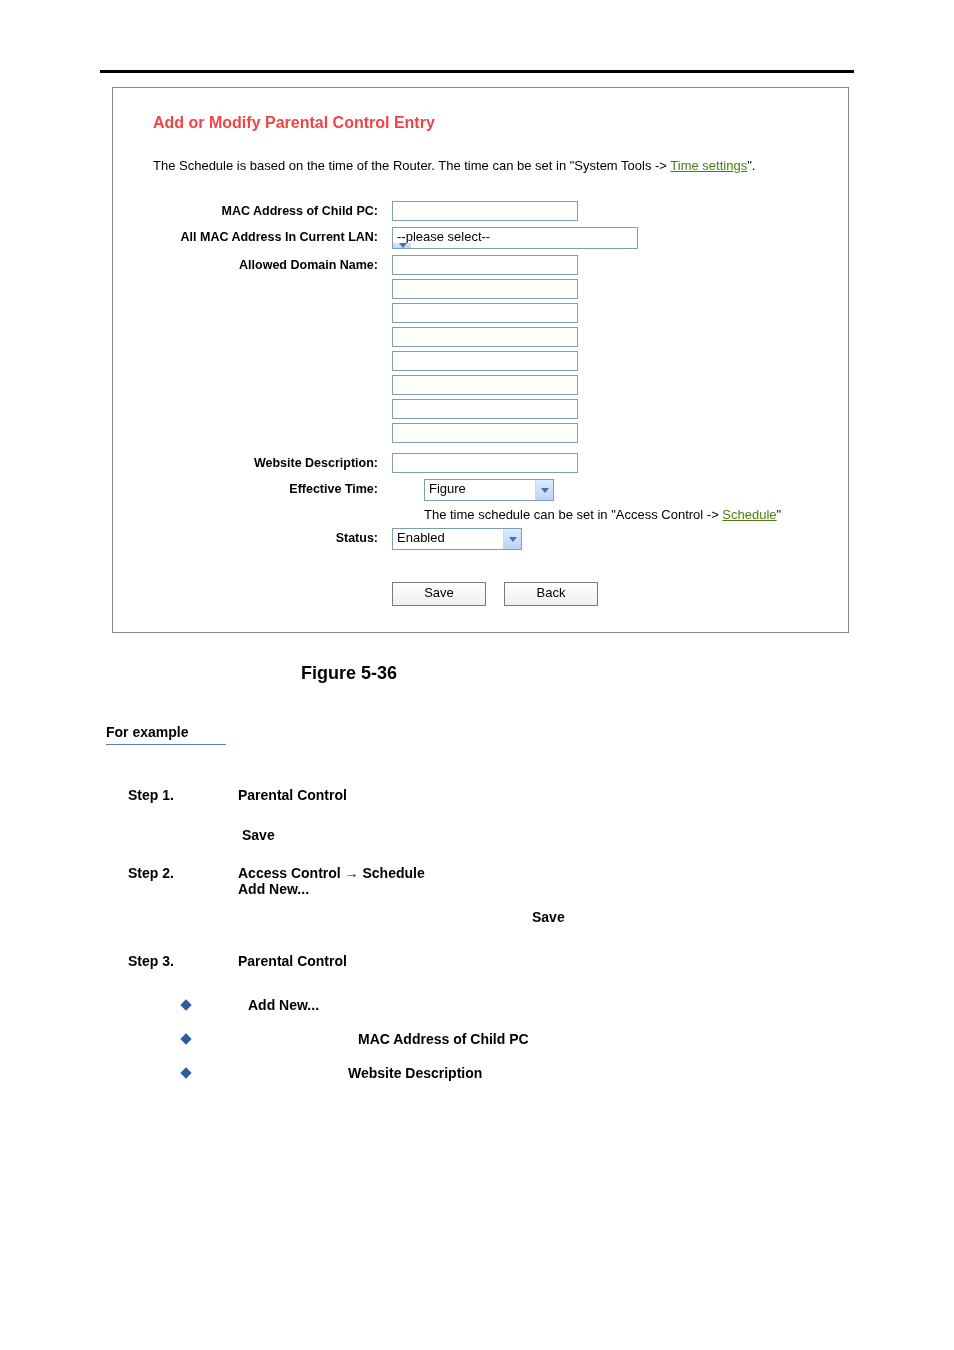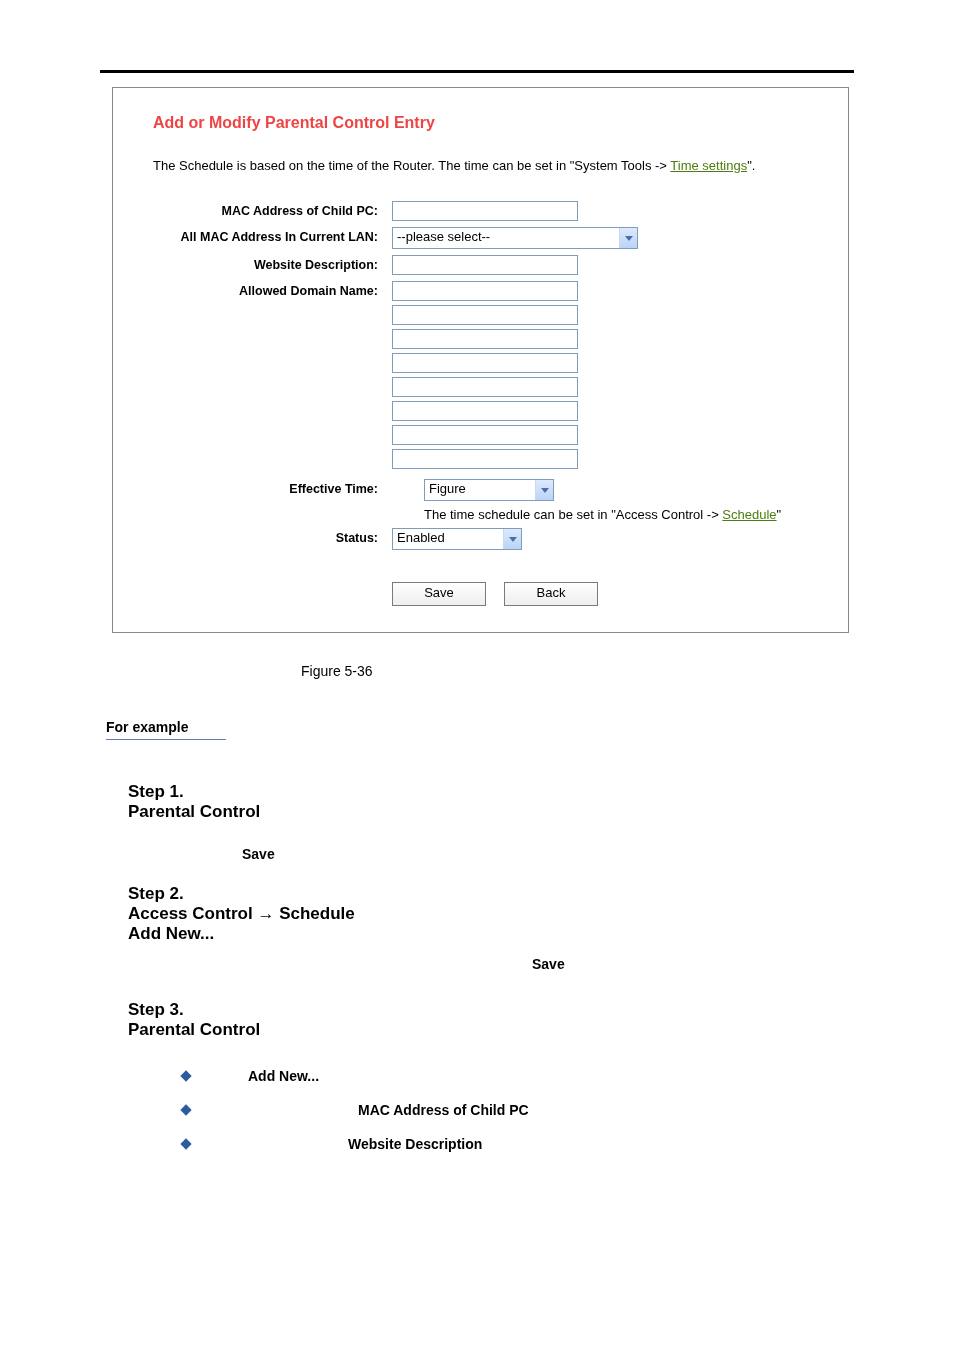--- a/index.html
+++ b/index.html
@@ -71,21 +71,21 @@
     padding: 0 3px;
     font-size: 13px;
   }
   .sel-wrap {
     display: inline-flex;
     border: 1px solid #7F9DB9;
     height: 20px;
     background: #fff;
     vertical-align: top;
   }
-  .sel-wrap.wide { width: 244px; }
+  .sel-wrap.wide { width: 244px; flex-direction: column; }
   .sel-wrap.med  { width: 128px; }
   .sel-text {
     flex: 1;
     padding: 1px 4px;
     font-size: 13px;
     white-space: nowrap;
     overflow: hidden;
   }
   .sel-btn {
     width: 17px;
@@ -112,45 +112,44 @@
     border: 1px solid #7a7a7a;
     background: linear-gradient(#ffffff,#eeeeee);
     font-size: 13px;
     text-align:center;
     line-height:20px;
     cursor:pointer;
     font-family: Arial, sans-serif;
   }
   .fig-caption {
     margin: 30px 0 40px 280px;
-    font-weight: normal;
-    font-size: 14px;
+    font-weight: bold;
+    font-size: 18px;
     padding-left: 21px;
   }
   .example-heading {
     margin-left: 106px;
     font-weight: bold;
     font-size: 14px;
     margin-bottom: 4px;
   }
   .example-rule {
     margin-left: 106px;
     width: 120px;
     border-top: 1.5px solid #5B7FB3;
     height:0;
     margin-bottom: 42px;
   }
   .step-row {
     display:flex;
     margin-left: 128px;
     margin-right: 106px;
     margin-bottom: 28px;
-    font-size: 17px;
-    font-weight: bold;
-    flex-direction: column;
+    font-size: 14px;
+    font-weight: bold;
   }
   .step-label { width: 110px; flex:none; }
   .step-body  { flex:1; font-weight:bold; }
   .save-inset1 { margin-left: 242px; font-weight:bold; font-size:14px; margin-top:-4px; margin-bottom:22px;}
   .save-inset2 { margin-left: 532px; font-weight:bold; font-size:14px; margin-top:-4px; margin-bottom:28px;}
   .bullets {
     margin-left: 182px;
     margin-top: 22px;
   }
   .bullet-row {
@@ -194,36 +193,36 @@
           <div class="sel-wrap wide">
             <div class="sel-text">--please select--</div>
             <div class="sel-btn">
                 <div class="chev"></div>
               </div>
           </div>
         </div>
       </div>
 
       <div class="form-row">
-        <div class="label-col">Website Description:</div>
-        <div class="field-col">
-          <input class="txt-input" value="" style="">
-        </div>
-      </div>
-
-      <div class="form-row">
         <div class="label-col">Allowed Domain Name:</div>
         <div class="field-col domain-stack">
           <input class="txt-input" value="" style="">
           <input class="txt-input" value="" style="">
           <input class="txt-input" value="" style="">
           <input class="txt-input" value="" style="">
           <input class="txt-input" value="" style="">
           <input class="txt-input" value="" style="">
           <input class="txt-input" value="" style="">
+          <input class="txt-input" value="" style="">
+        </div>
+      </div>
+
+      <div class="form-row">
+        <div class="label-col">Website Description:</div>
+        <div class="field-col">
           <input class="txt-input" value="" style="">
         </div>
       </div>
 
       <div class="form-row tight" style="margin-top:6px;gap:32px;">
         <div class="label-col">Effective Time:</div>
         <div class="field-col">
           <div class="sel-wrap med">
             <div class="sel-text">Figure</div>
             <div class="sel-btn">

